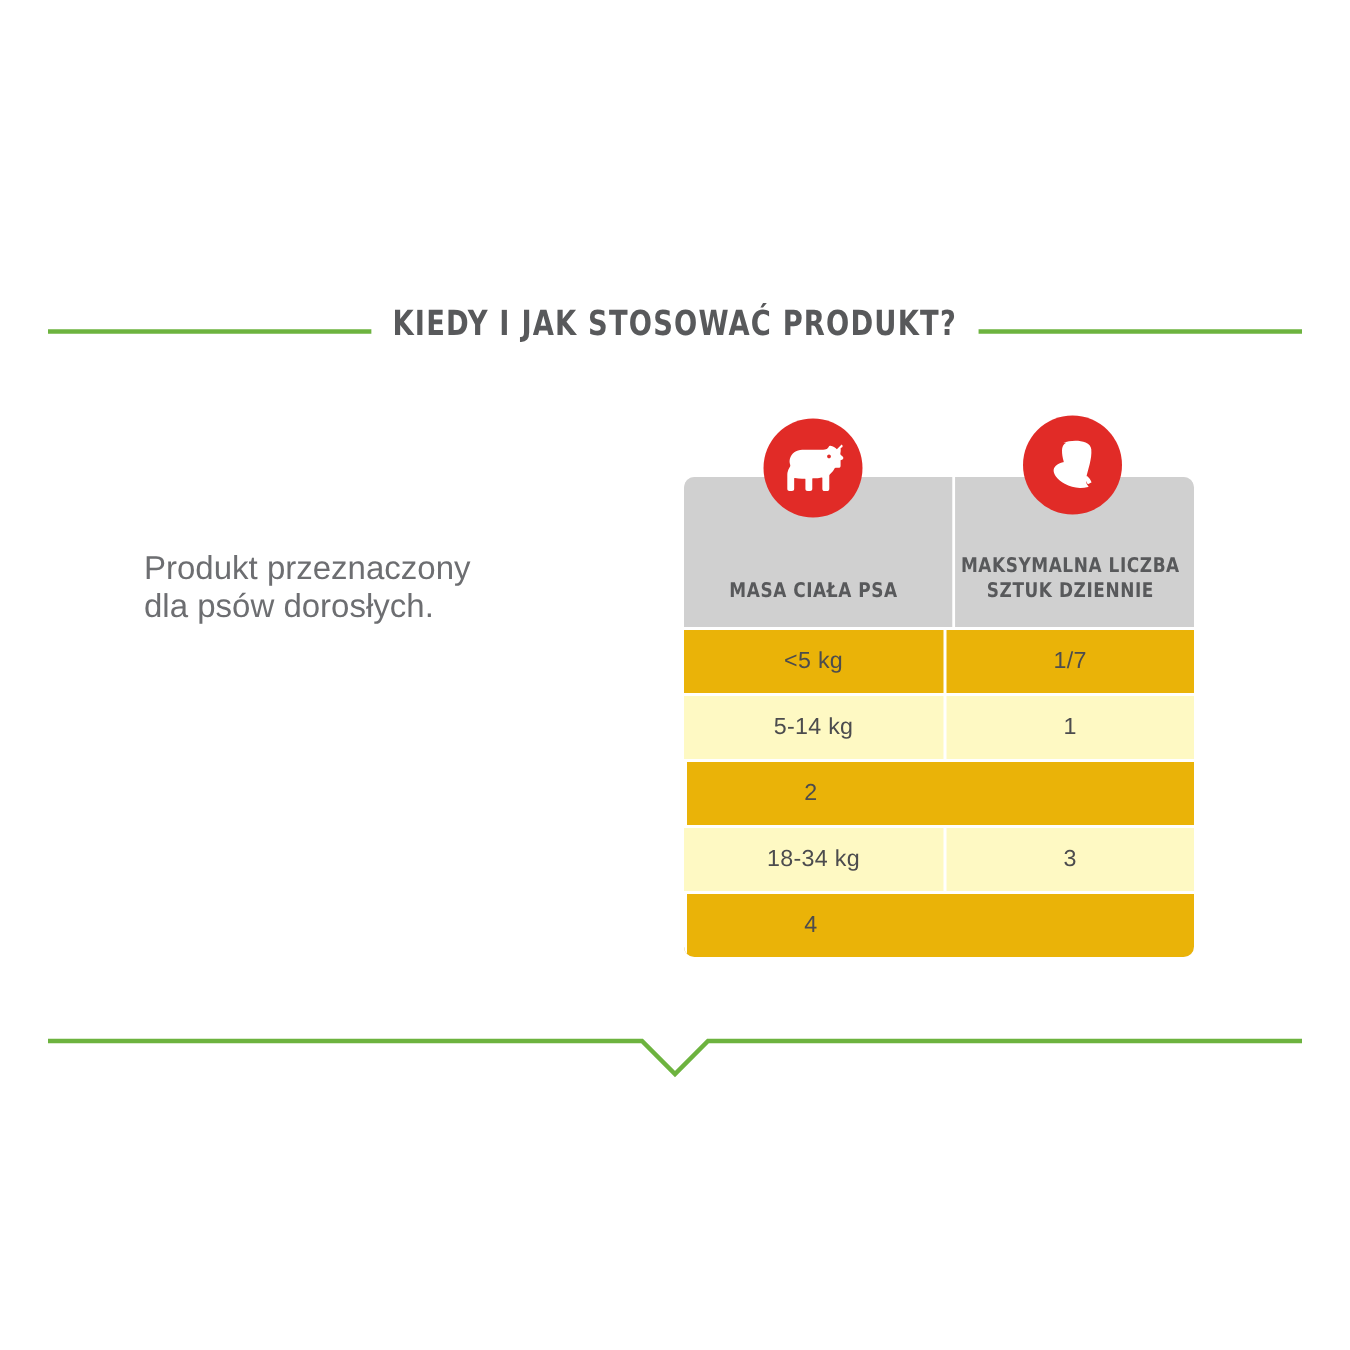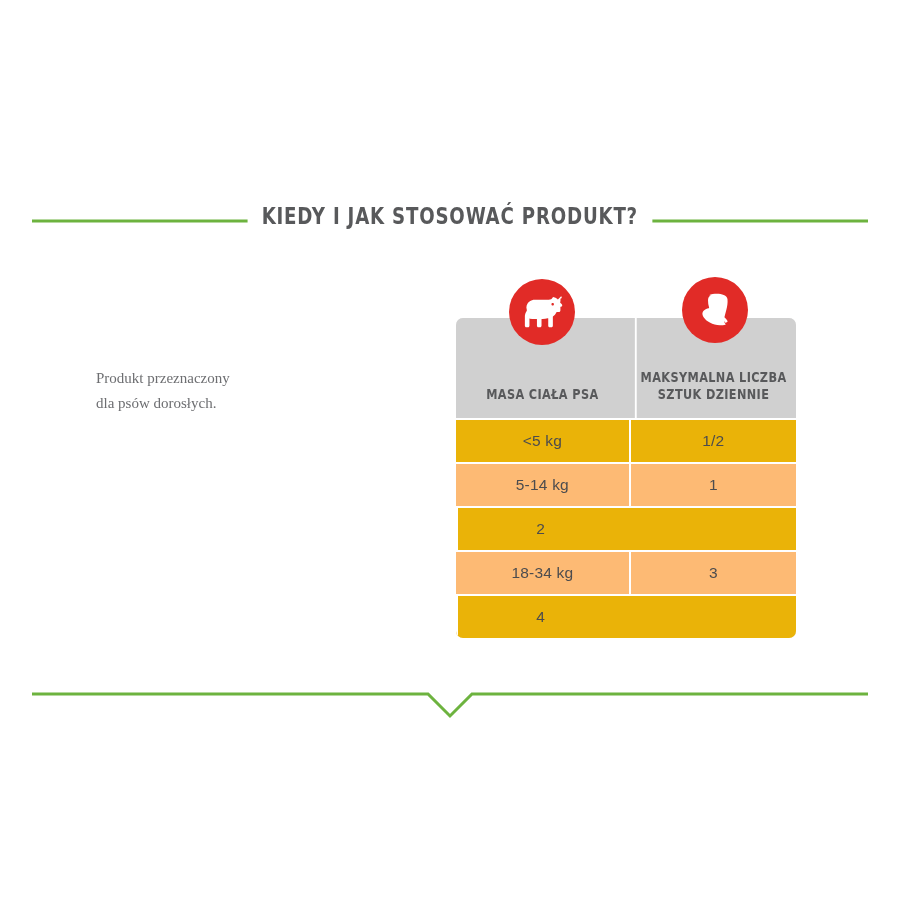--- a/index.html
+++ b/index.html
@@ -54,23 +54,22 @@
     transform-origin: center;
   }
 
   
   .copy {
     position: absolute;
     left: 96px;
     top: 366px;
     width: 290px;
     color: #6d6e71;
-    font-size: 15px;
+    font-size: 22px;
     line-height: 25px;
-    font-family: Liberation Serif, serif;
   }
   .copy p {
     margin: 0;
   }
   .copy p + p {
     margin-top: 25px;
   }
 
   
   .table {
@@ -117,21 +116,21 @@
   }
   .t-head .t-cell span {
     display: block;
   }
 
   
   .t-body .t-row {
     border-top: 2px solid #ffffff;
   }
   .t-body .t-row.light { background: #eab308; }
-  .t-body .t-row.dark  { background: #fdba74; }
+  .t-body .t-row.dark  { background: #fef9c3; }
   .t-body .t-cell {
     height: 42px;
     display: flex;
     align-items: center;
     justify-content: center;
     font-size: 15.5px;
     color: #4c4c4e;
     letter-spacing: 0.2px;
   }
 
@@ -199,21 +198,21 @@
         <div>
           <span>MAKSYMALNA LICZBA</span>
           <span>SZTUK DZIENNIE</span>
         </div>
       </div>
     </div>
 
     <div class="t-body">
       <div class="t-row light">
         <div class="t-cell col1">&lt;5 kg</div>
-        <div class="t-cell col2">1/2</div>
+        <div class="t-cell col2">1/7</div>
       </div>
       <div class="t-row dark">
         <div class="t-cell col1">5-14 kg</div>
         <div class="t-cell col2">1</div>
       </div>
       <div class="t-row light">
         <div class="t-cell col2">2</div>
       </div>
       <div class="t-row dark">
         <div class="t-cell col1">18-34 kg</div>

